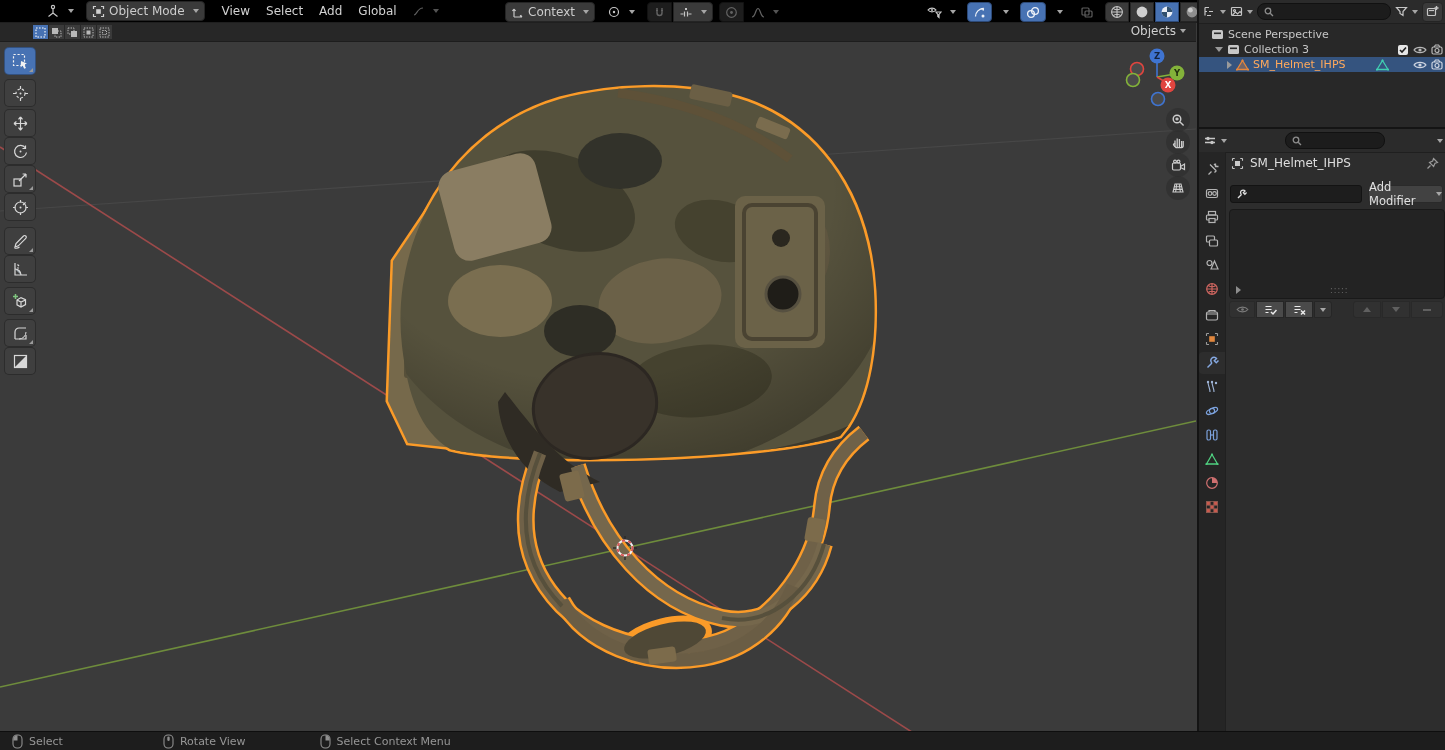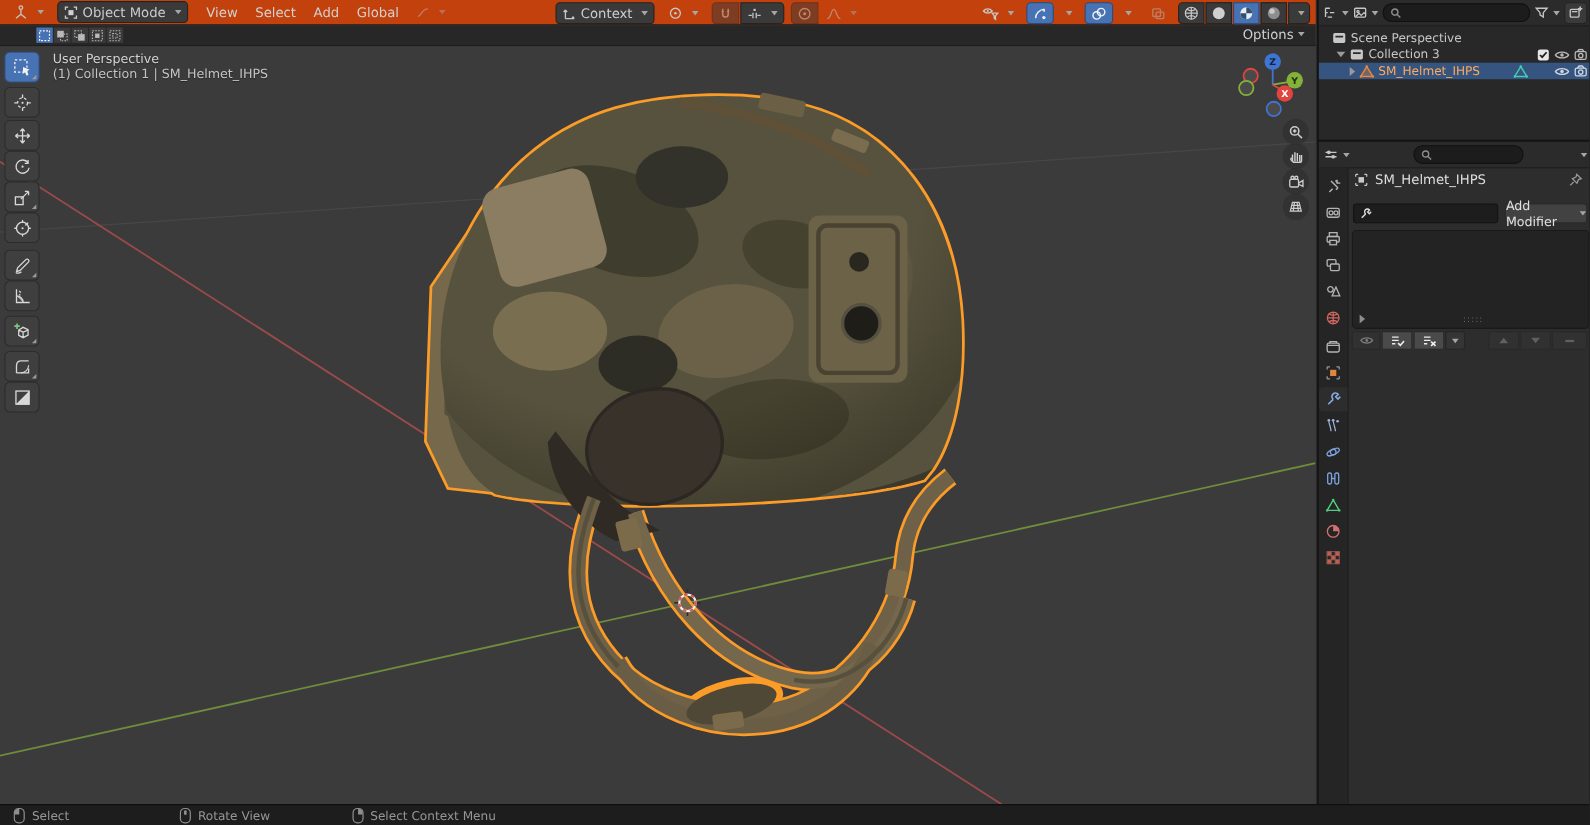--- a/index.html
+++ b/index.html
@@ -5,21 +5,21 @@
   html,body{margin:0;padding:0;background:#101010;}
   #app{position:relative;width:1445px;height:750px;overflow:hidden;
        font-family:"DejaVu Sans","Liberation Sans",sans-serif;font-size:12px;color:#cccccc;
        background:#3b3b3b;-webkit-font-smoothing:antialiased;}
   .abs{position:absolute;}
   .row{display:flex;align-items:center;}
   svg.i{display:block;}
   .chev{width:0;height:0;border-left:3px solid transparent;border-right:3px solid transparent;
         border-top:4px solid #a6a6a6;display:inline-block;margin-left:4px;flex:none;}
   
-  #vph1{left:0;top:0;width:1196px;height:22px;background:#c2410c;border-bottom:1px solid #1f1f1f;}
+  #vph1{left:0;top:0;width:1196px;height:22px;background:#000000;border-bottom:1px solid #1f1f1f;padding-left:34px;}
   #vph2{left:0;top:23px;width:1196px;height:18px;background:#272727;border-bottom:1px solid #1d1d1d;}
   .menu{padding:2px 7px;color:#d2d2d2;border-radius:3px;}
   .hbtn{display:flex;align-items:center;gap:4px;background:#3a3a3a;border:1px solid #242424;
         border-radius:4px;padding:1px 5px;height:16px;}
   .hbtn.flat{background:transparent;border-color:transparent;}
   .hbtn.active{background:var(--accent-blue);border-color:#2d4a78;}
   .dim{opacity:.5;}
   .seg{display:flex;gap:1px;}
   .seg .hbtn{border-radius:0;padding:1px 4px;}
   .seg .hbtn:first-child{border-radius:4px 0 0 4px;}
@@ -250,21 +250,21 @@
           </svg>
       </div>
       <div class="mbtn">
         <svg class="i" width="11" height="11" viewBox="0 0 11 11">
             <rect x="1" y="1" width="9" height="9" fill="none" stroke="#b9b9b9" stroke-dasharray="1.4 1.2"></rect>
             <rect x="3.5" y="3.5" width="4" height="4" fill="none" stroke="#b9b9b9" stroke-dasharray="1.2 1"></rect>
           </svg>
       </div>
     </div>
     <div class="abs row" style="right:10px;top:1px;">
-      <span style="color:#d0d0d0;">Options</span>
+      <span style="color:#d0d0d0;">Objects</span>
       <span class="chev"></span>
     </div>
   </div>
 
   <div id="canvas" class="abs">
 
     <svg class="abs" style="left:0;top:0;" width="1196" height="689" viewBox="0 0 1196 689">
       <defs>
         <clipPath id="domeclip">
           <path d="M402,304 C390,199 450,89 560,57 C610,43 680,41 730,54 C810,74 868,144 874,249 C877,304 868,354 848,384 L840,394 C760,419 520,424 450,407 C420,389 408,354 402,304 Z"></path>
@@ -346,24 +346,20 @@
       <g transform="translate(625,506)">
         <line x1="-12" y1="0" x2="-7" y2="0" stroke="#2a2a2a" stroke-width="1.4"></line>
         <line x1="7" y1="0" x2="12" y2="0" stroke="#2a2a2a" stroke-width="1.4"></line>
         <line x1="0" y1="-12" x2="0" y2="-7" stroke="#2a2a2a" stroke-width="1.4"></line>
         <line x1="0" y1="7" x2="0" y2="12" stroke="#2a2a2a" stroke-width="1.4"></line>
         <circle r="7.5" fill="none" stroke="#f0f0f0" stroke-width="2"></circle>
         <circle r="7.5" fill="none" stroke="var(--cursor-red)" stroke-width="2" stroke-dasharray="3.2 3.2"></circle>
       </g>
     </svg>
 
-    <div id="vptext" class="abs">
-      <div>User Perspective</div>
-      <div class="l2">(1) Collection 1 | SM_Helmet_IHPS</div>
-    </div>
 
     <div>
       <div class="tbtn active opt" style="top:6px;">
         <svg class="i" width="17" height="17" viewBox="0 0 17 17" fill="none" stroke="#f2f2f2" stroke-width="1.2">
             <rect x="1.5" y="1.5" width="11" height="11" stroke-dasharray="2.2 1.8"></rect>
             <path d="M9 8 L15 10.5 L12.2 11.6 L14 15 L12.2 15.8 L10.6 12.4 L8.6 14.6 Z" fill="#f2f2f2" stroke="none"></path>
           </svg>
       </div>
       <div class="tbtn" style="top:38px;">
         <svg class="i" width="17" height="17" viewBox="0 0 17 17" fill="none" stroke="#d8d8d8" stroke-width="1.2">

